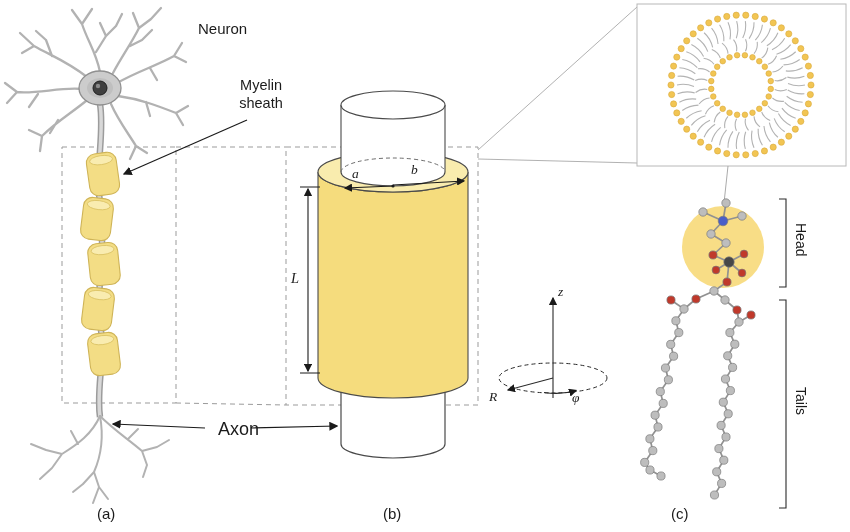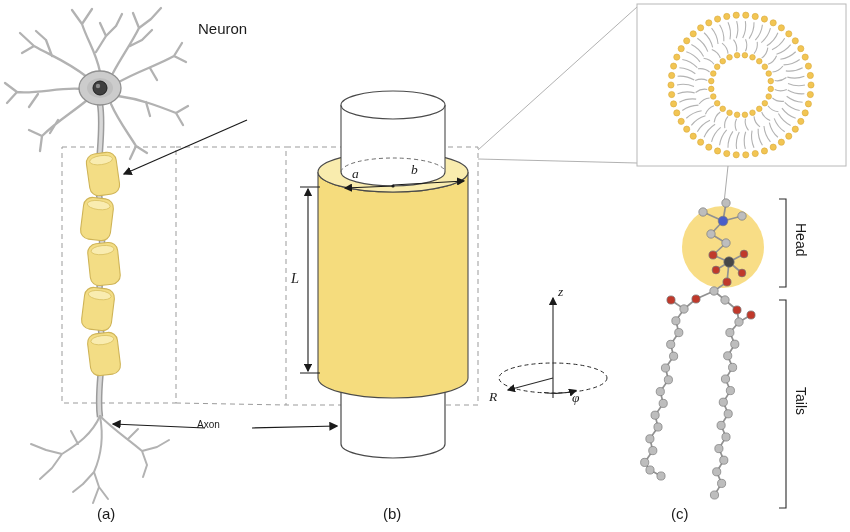--- a/index.html
+++ b/index.html
@@ -366,21 +366,22 @@
         <circle cx="714.5" cy="495" r="4.1" fill="#bdbdbd" stroke="#7a7a7a" stroke-width="0.7"></circle>
       </g>
 
     <g stroke="#2a2a2a" stroke-width="1.1" fill="none">
       <path d="M779,199 L786,199 L786,287 L779,287"></path>
       <path d="M779,300 L786,300 L786,508 L779,508"></path>
     </g>
   </svg>
 
   <div class="lbl" style="left:198px;top:20px;font-size:15px">Neuron</div>
-  <div class="lbl" style="left:197px;top:419px;font-size:10px">Axon</div>
+  <div class="lbl" style="left:227px;top:76px;width:68px;text-align:center;font-size:14.5px;line-height:1.25">Myelin sheath</div>
+  <div class="lbl" style="left:218px;top:419px;font-size:18px">Axon</div>
 
   <div class="lbl" style="left:97px;top:505px;font-size:15px">(a)</div>
   <div class="lbl" style="left:383px;top:505px;font-size:15px">(b)</div>
   <div class="lbl" style="left:671px;top:505px;font-size:15px">(c)</div>
 
   <div class="lbl math" style="left:352px;top:166px;font-size:13.5px">a</div>
   <div class="lbl math" style="left:411px;top:162px;font-size:13.5px">b</div>
   <div class="lbl math" style="left:291px;top:270px;font-size:14.5px">L</div>
   <div class="lbl math" style="left:558px;top:284px;font-size:13.5px">z</div>
   <div class="lbl math" style="left:489px;top:389px;font-size:13.5px">R</div>

